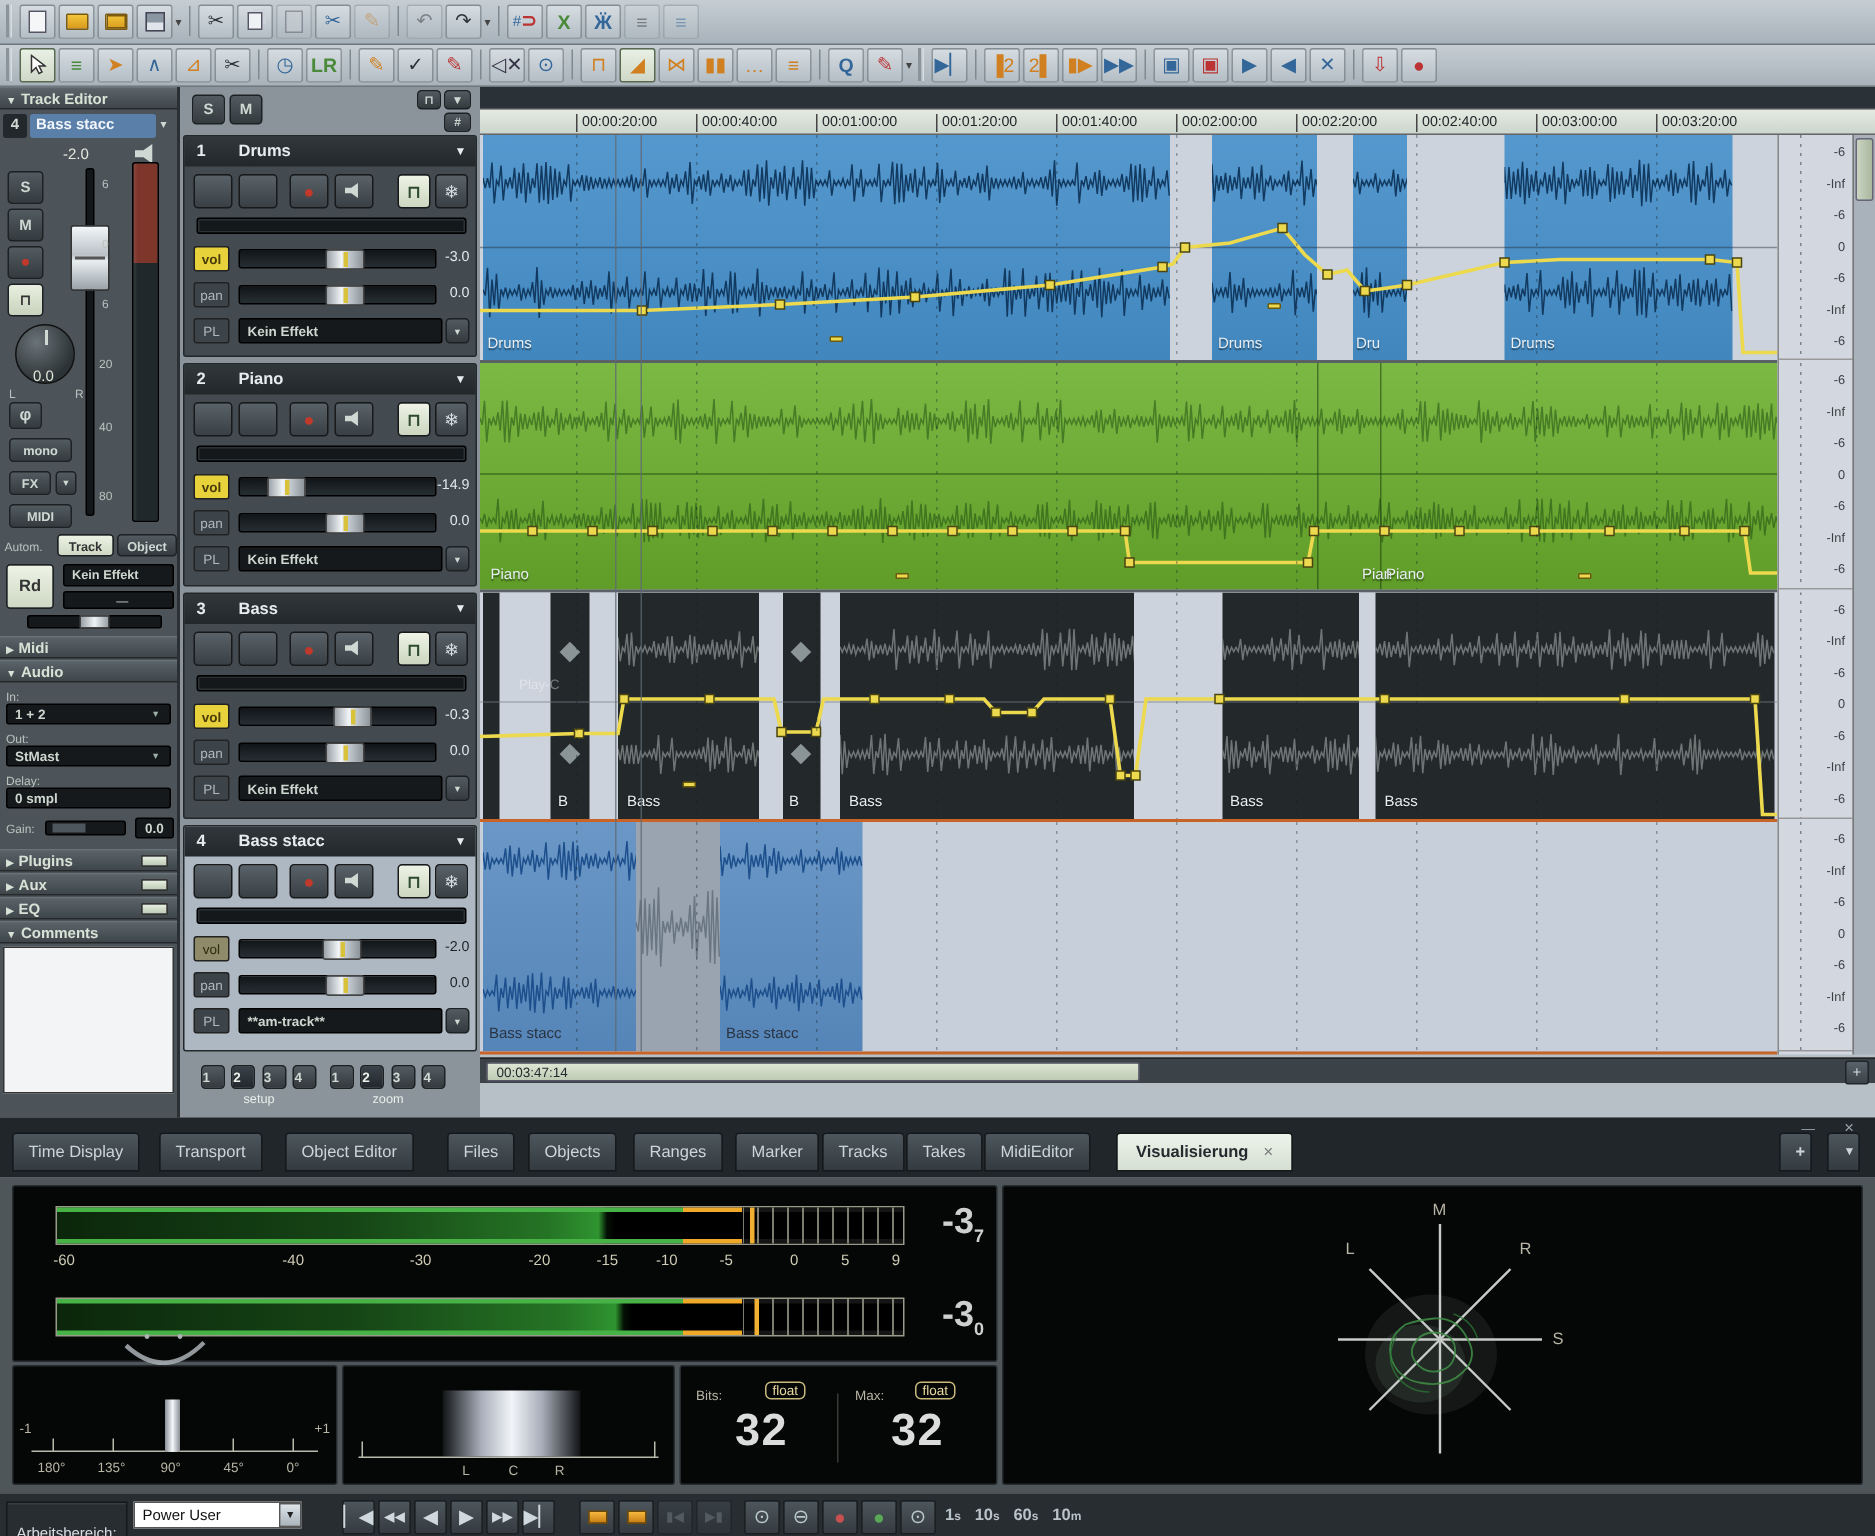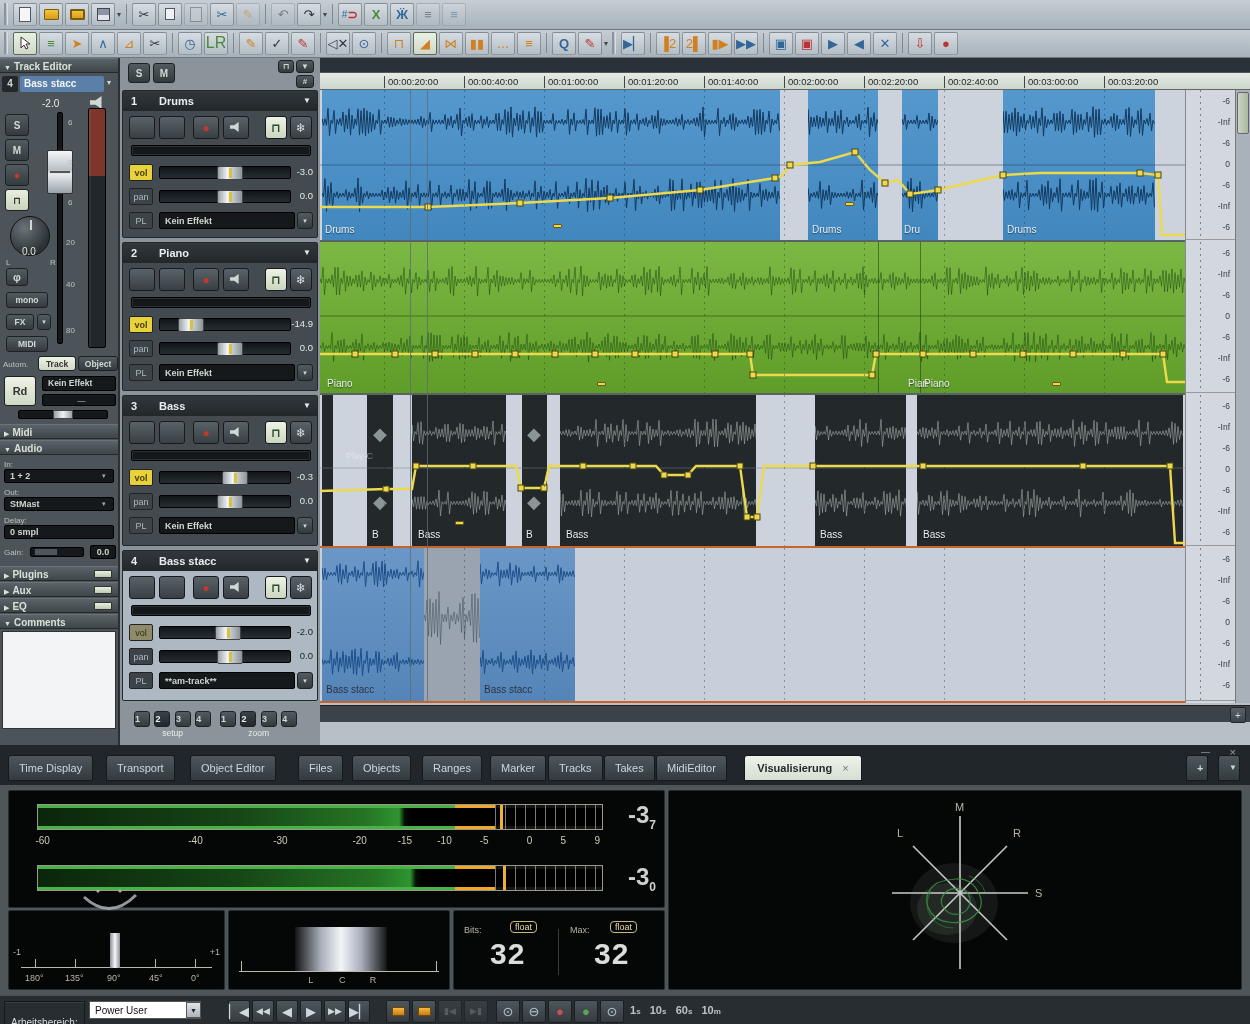--- a/index.html
+++ b/index.html
@@ -196,21 +196,21 @@
           <span class="org">⊿</span>
         </div>
     <div class="tbtn">
           <span>✂</span>
         </div>
     <div class="tsep"></div>
     <div class="tbtn">
           <span class="blue">◷</span>
         </div>
     <div class="tbtn">
-          <span class="grn" style="font-size:16px;font-weight:normal;">LR</span>
+          <span class="grn" style="font-size:13px;font-weight:bold;">LR</span>
         </div>
     <div class="tsep"></div>
     <div class="tbtn">
           <span class="org">✎</span>
         </div>
     <div class="tbtn">
           <span>✓</span>
         </div>
     <div class="tbtn">
           <span class="red">✎</span>
@@ -887,20 +887,21 @@
       <span class="dblab" style="top:111px;">-Inf</span>
       <span class="dblab" style="top:132px;">-6</span>
     </div>
   </div>
 
   <div id="vscroll">
         <div id="vthumb"></div>
       </div>
 
   <div id="hscrollrow">
+    <div id="hthumb"><span>00:03:47:14</span></div>
     <div class="miniibtn" style="right:4px;top:1px;position:absolute;width:16px;">+</div>
   </div>
 
 </div>
 
 <div id="tabbar">
   <span style="position:absolute;right:40px;top:2px;color:#9aa6ac;font-size:9px;">—</span>
   <span style="position:absolute;right:14px;top:1px;color:#9aa6ac;font-size:11px;">×</span>
   <div class="tab" style="left:8px;">Time Display</div>
   <div class="tab" style="left:106px;">Transport</div>

